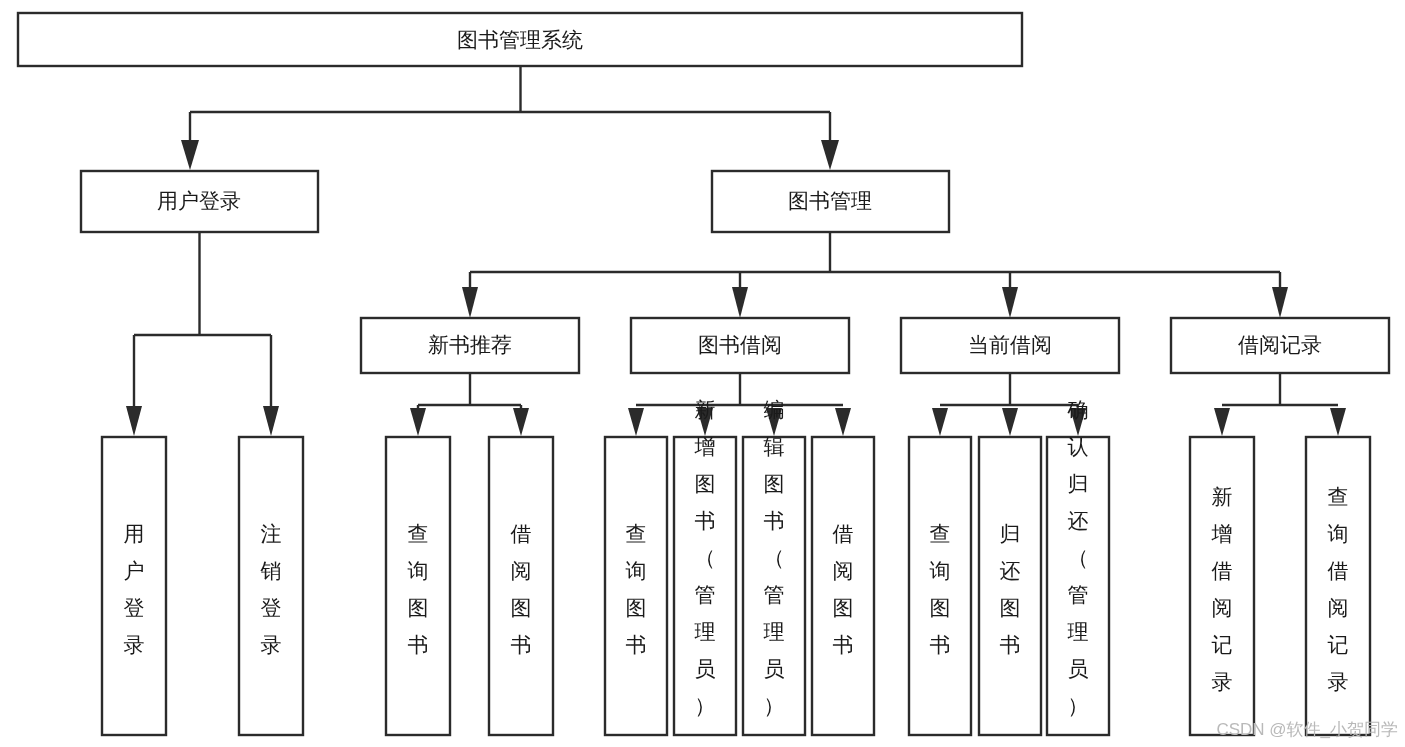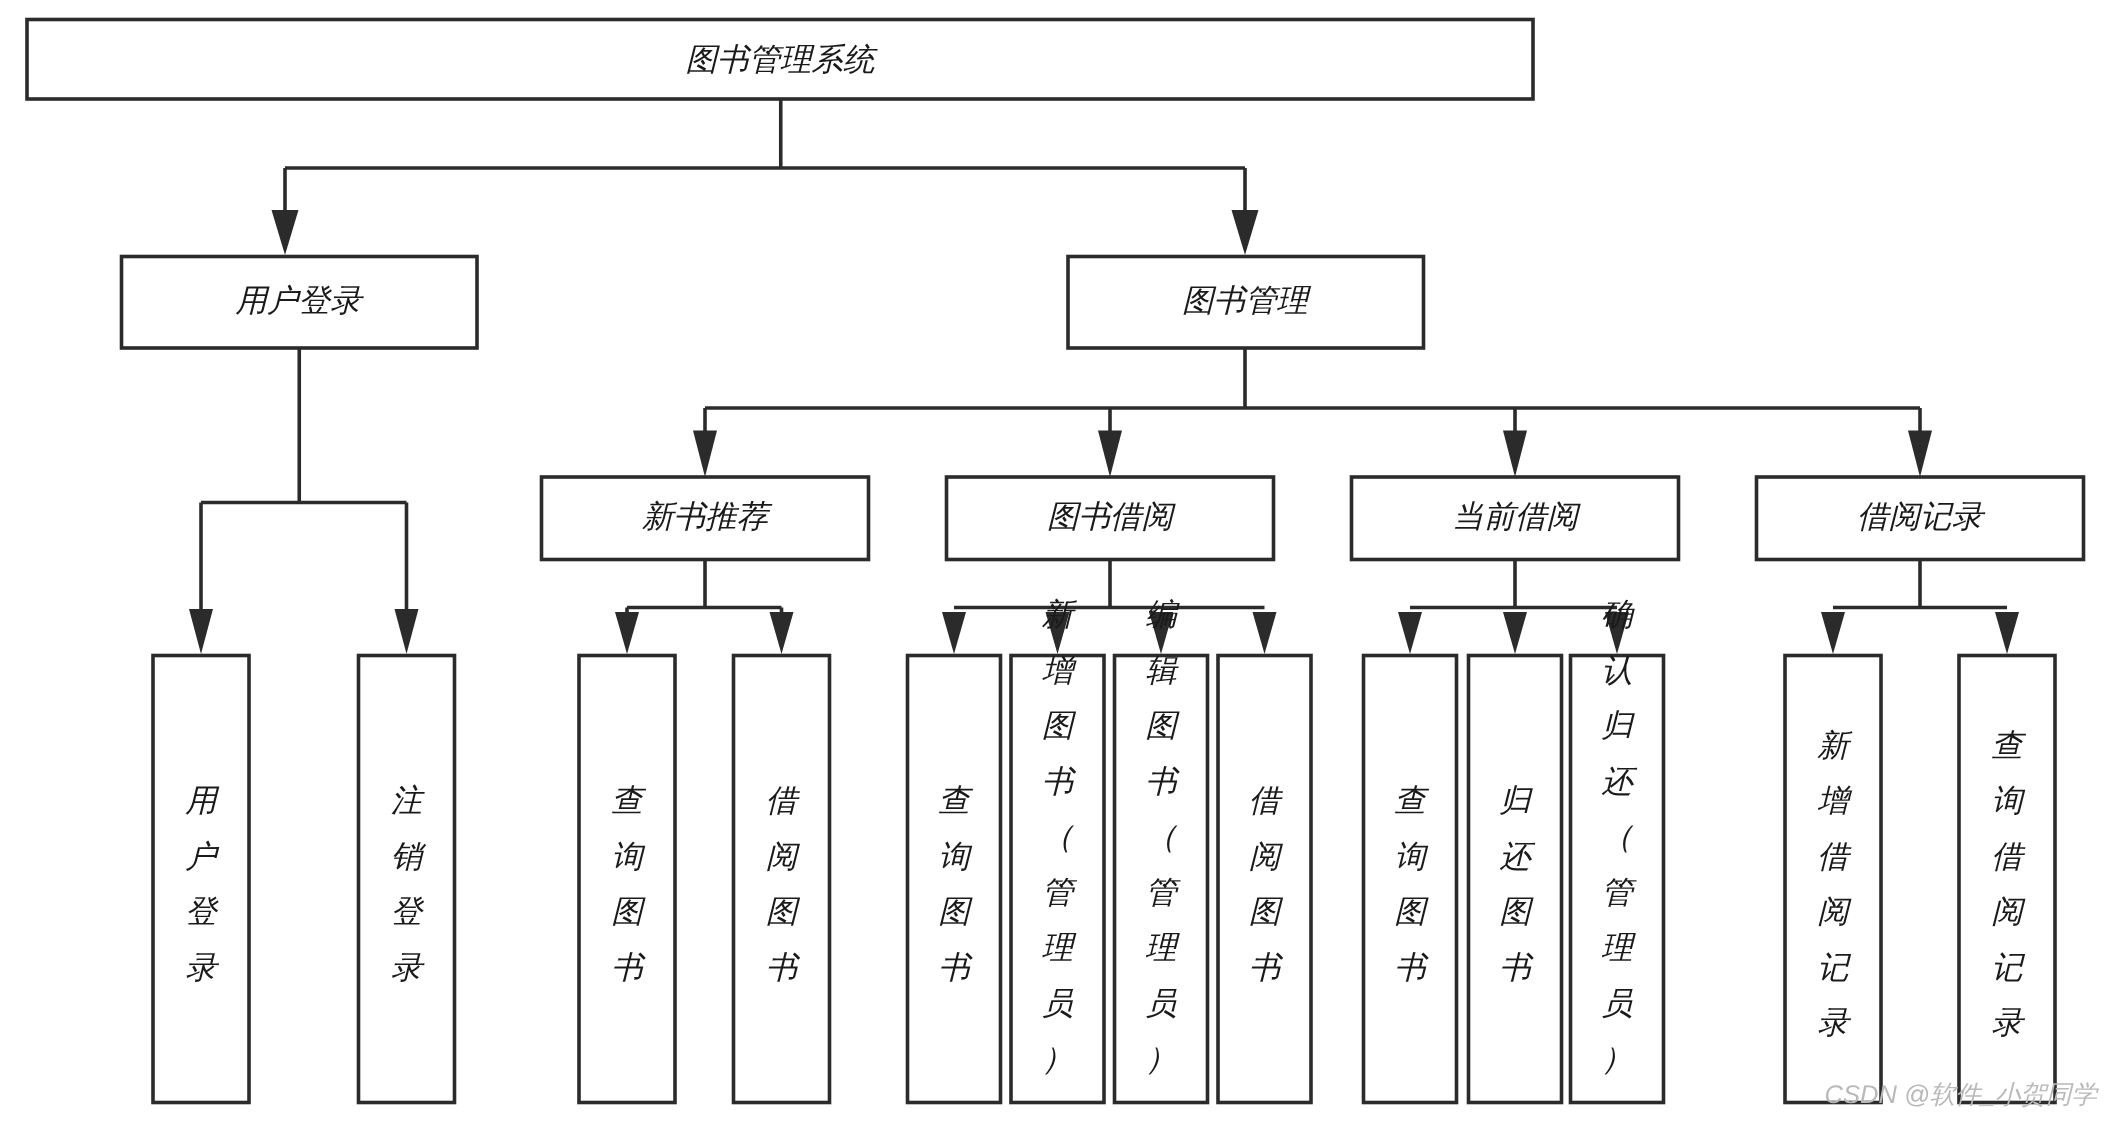--- a/index.html
+++ b/index.html
@@ -11,21 +11,20 @@
     width: 1405px;
     height: 747px;
     font-family: "Liberation Sans", "DejaVu Sans", sans-serif;
     overflow: hidden;
     position: relative;
   }
   #diagram-root {
     position: relative;
     width: 1293px;
     height: 747px;
-    font-style: italic;
   }
   svg.flowchart {
     display: block;
     width: 1405px;
     height: 747px;
   }
   .node-box {
     fill: #ffffff;
     stroke: #2b2b2b;
     stroke-width: 2.4;

